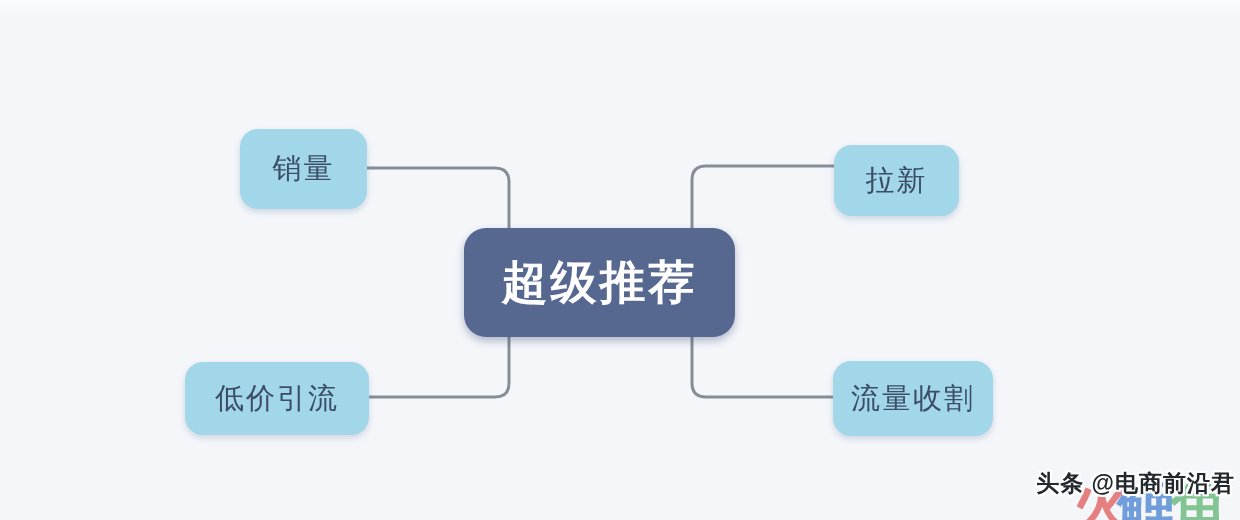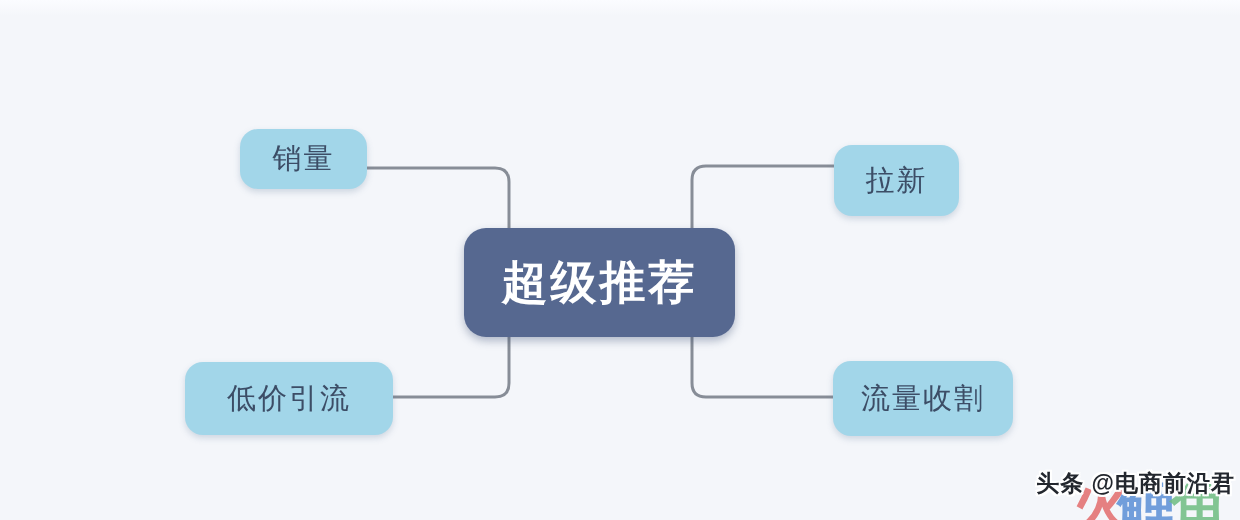--- a/index.html
+++ b/index.html
@@ -50,24 +50,24 @@
   }
   .node.center {
     background: var(--center-bg, #566890);
     color: var(--center-text, #ffffff);
     border-radius: 22px;
     font-size: 46px;
     font-weight: bold;
     letter-spacing: 3px;
     box-shadow: 0 4px 8px rgba(50, 70, 110, 0.35);
   }
-  #node-sales        { left: 240px; top: 129px; width: 127px; height: 60px; }
+  #node-sales        { left: 240px; top: 129px; width: 127px; height: 80px; }
   #node-new-users    { left: 834px; top: 145px; width: 125px; height: 71px; }
-  #node-low-price    { left: 185px; top: 362px; width: 208px; height: 73px; }
-  #node-harvest      { left: 833px; top: 361px; width: 180px; height: 75px; }
+  #node-low-price    { left: 185px; top: 362px; width: 184px; height: 73px; }
+  #node-harvest      { left: 833px; top: 361px; width: 160px; height: 75px; }
   #node-center       { left: 464px; top: 228px; width: 271px; height: 109px; }
 
   .watermark {
     position: absolute;
     left: 0; top: 0; width: 1240px; height: 520px;
     pointer-events: none;
   }
   .logo-glyph {
     position: absolute;
     font-size: 60px;

